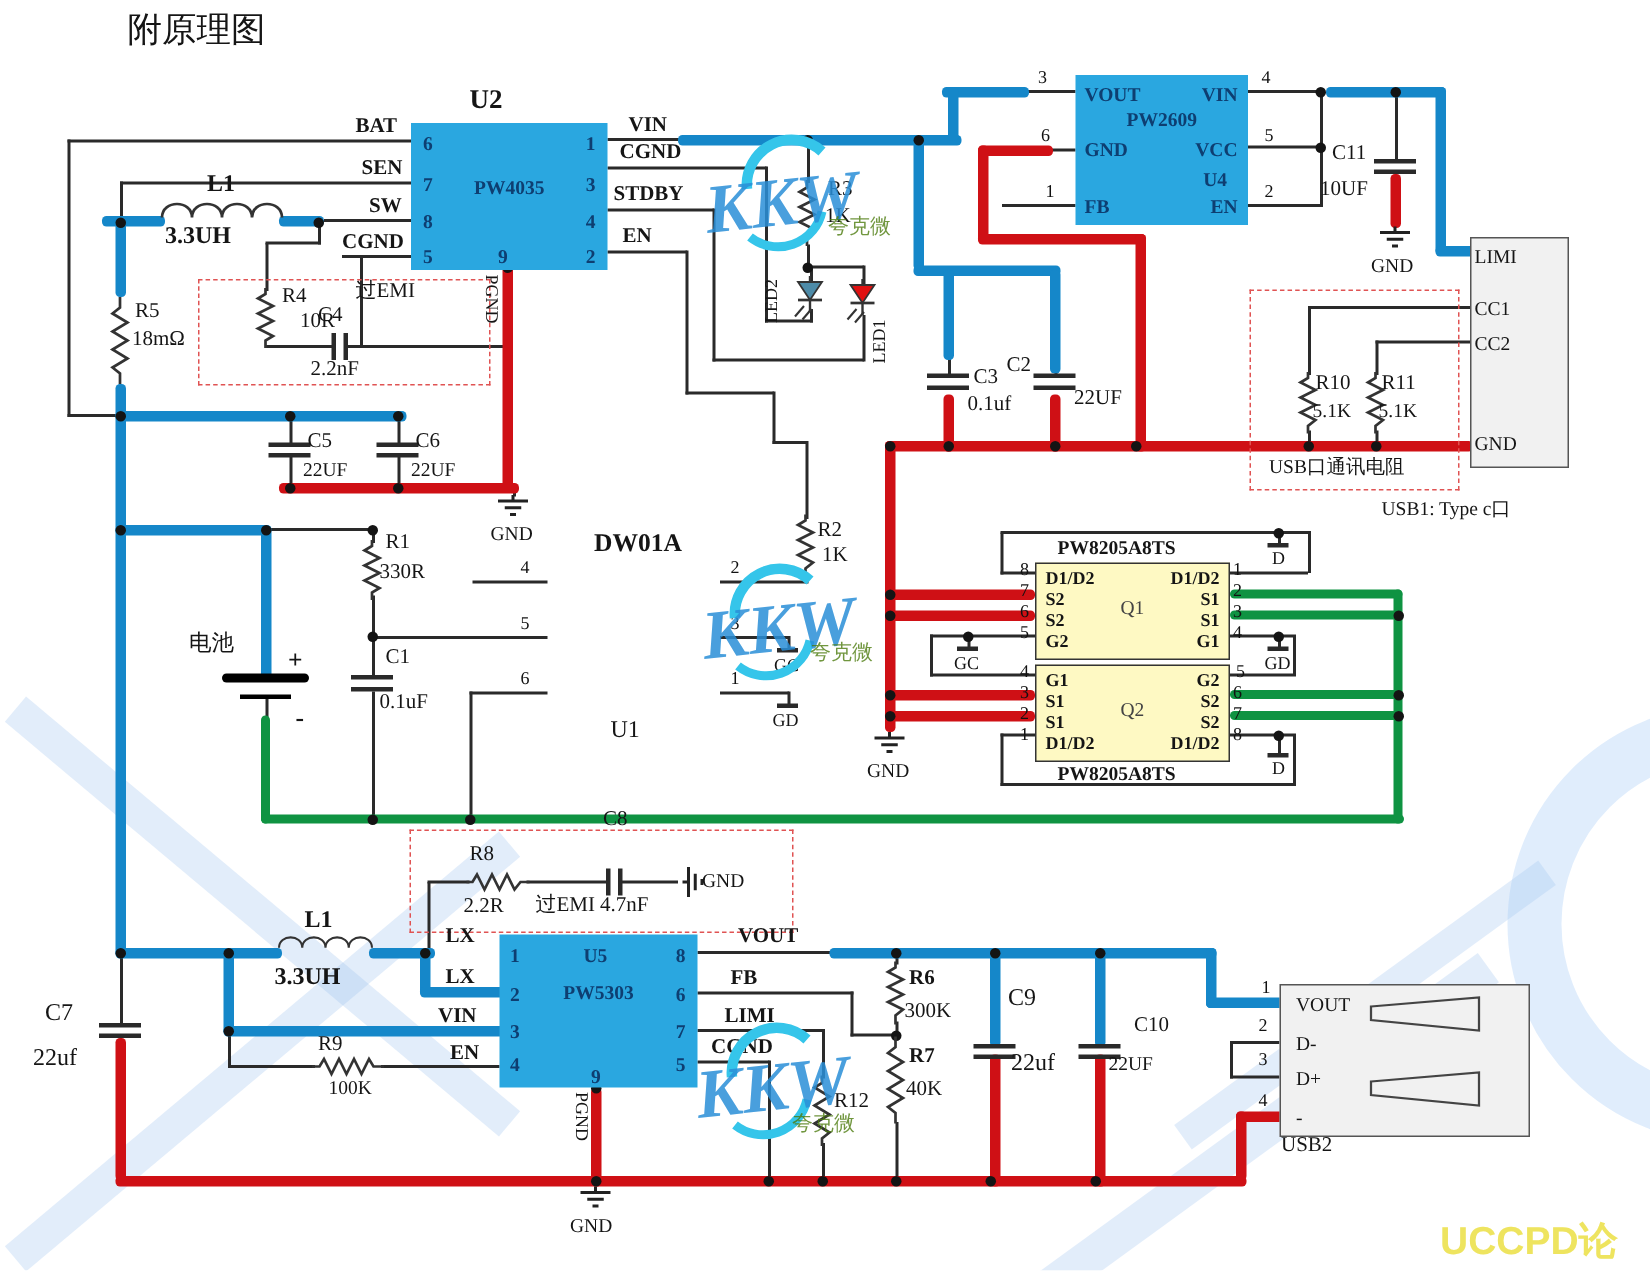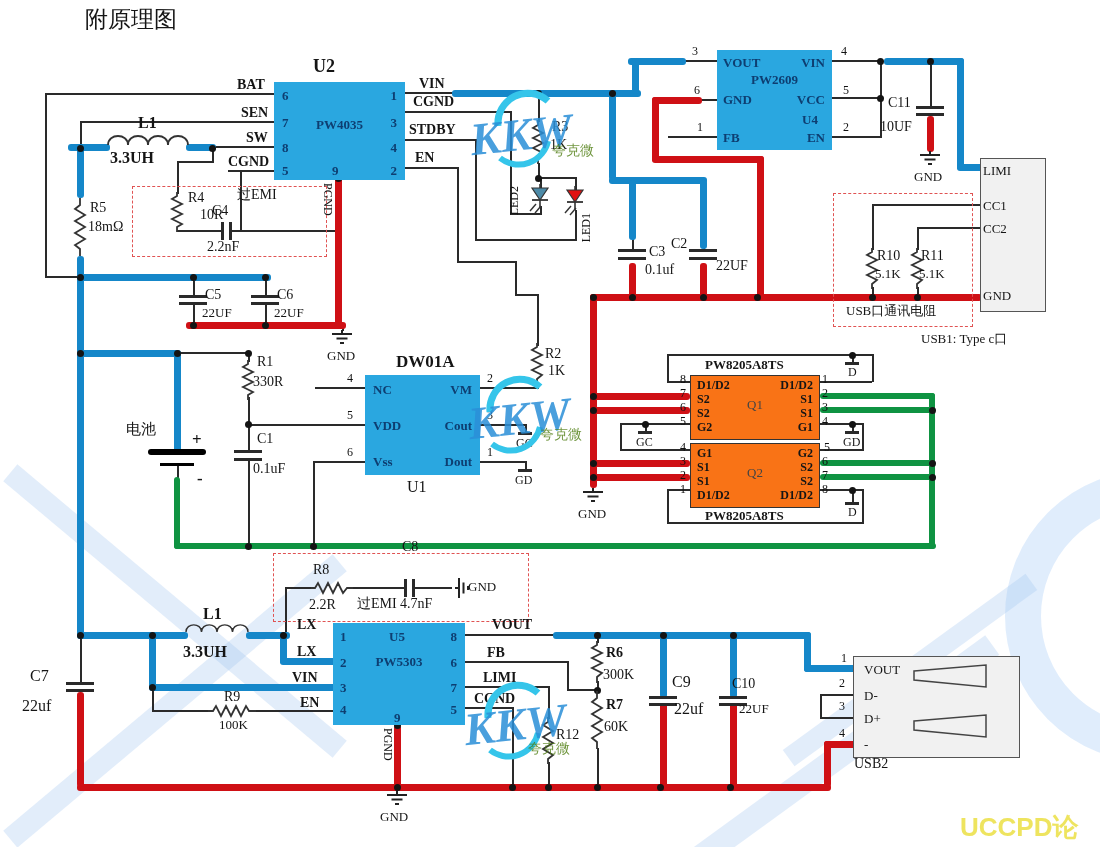--- a/index.html
+++ b/index.html
@@ -10,21 +10,21 @@
   .wh{height:2px}.wv{width:2px}
   
   .bh,.bv,.rh,.rv,.gh,.gv{position:absolute;border-radius:3px}
   .bh,.bv{background:#1587c9}
   .rh,.rv{background:#cf1015}
   .gh,.gv{background:#0f9342}
   .bh,.rh{height:7px}.bv,.rv{width:7px}
   .gh{height:6px}.gv{width:6px}
   .dot{position:absolute;width:7px;height:7px;border-radius:50%;background:#141414}
   .chip{position:absolute;background:#2aa7e0}
-  .wchip{position:absolute;background:#f97316;border:1.6px solid #333}
+  .wchip{position:absolute;background:#fef9c3;border:1.6px solid #333}
   .gbox{position:absolute;background:#f1f1f1;border:1.5px solid #555}
   .dbox{position:absolute;border:1.6px dashed #e05353}
   .t{position:absolute;white-space:nowrap;font-size:13px;line-height:1}
   .b{font-weight:bold}
   .f11{font-size:11px}.f12{font-size:12px}.f14{font-size:14px}.f15{font-size:15px}
   .f16{font-size:16px}.f17{font-size:17px}.f18{font-size:18px}.f20{font-size:20px}
   .f21{font-size:21px}.f23{font-size:23px}
   .vt{writing-mode:vertical-rl}
   .vtu{writing-mode:vertical-rl;transform:rotate(180deg)}
   .pn{position:absolute;font-weight:bold;font-size:13px;color:#0e3e71;line-height:1}
@@ -443,28 +443,20 @@
     <div class="pn f14" style="left:6px;top:81px">FB</div>
     <div class="pn f14" style="right:7px;top:81px">EN</div>
   </div>
   <div class="pno" style="left:692px;top:45px">3</div>
   <div class="pno" style="left:694px;top:84px">6</div>
   <div class="pno" style="left:697px;top:121px">1</div>
   <div class="pno" style="left:841px;top:45px">4</div>
   <div class="pno" style="left:843px;top:84px">5</div>
   <div class="pno" style="left:843px;top:121px">2</div>
 
-  <div class="chip" style="left:365px;top:375px;width:115px;height:100px">
-    <div class="pn f15" style="left:8px;top:8px">NC</div>
-    <div class="pn f15" style="left:8px;top:44px">VDD</div>
-    <div class="pn f15" style="left:8px;top:80px">Vss</div>
-    <div class="pn f15" style="right:8px;top:8px">VM</div>
-    <div class="pn f15" style="right:8px;top:44px">Cout</div>
-    <div class="pn f15" style="right:8px;top:80px">Dout</div>
-  </div>
   <div class="t f17 b" style="left:396px;top:353px">DW01A</div>
   <div class="t f16" style="left:407px;top:479px">U1</div>
   <div class="pno" style="left:347px;top:372px">4</div>
   <div class="pno" style="left:347px;top:409px">5</div>
   <div class="pno" style="left:347px;top:446px">6</div>
   <div class="pno" style="left:487px;top:372px">2</div>
   <div class="pno" style="left:487px;top:409px">3</div>
   <div class="pno" style="left:487px;top:446px">1</div>
 
   <div class="chip" style="left:333px;top:623px;width:132px;height:102px">
@@ -584,37 +576,37 @@
   <div class="t f14" style="left:716px;top:259px">22UF</div>
   <div class="t f14" style="left:888px;top:96px">C11</div>
   <div class="t f14" style="left:880px;top:120px">10UF</div>
   <div class="t f14" style="left:877px;top:249px">R10</div>
   <div class="t" style="left:875px;top:267px">5.1K</div>
   <div class="t f14" style="left:921px;top:249px">R11</div>
   <div class="t" style="left:919px;top:267px">5.1K</div>
   <div class="t" style="left:846px;top:304px">USB口通讯电阻</div>
   <div class="t f16 b" style="left:203px;top:606px">L1</div>
   <div class="t f16 b" style="left:183px;top:644px">3.3UH</div>
-  <div class="t f14" style="left:224px;top:690px">R9</div>
+  <div class="t f14" style="left:212px;top:690px">R9</div>
   <div class="t" style="left:219px;top:718px">100K</div>
   <div class="t f16" style="left:30px;top:668px">C7</div>
   <div class="t f16" style="left:22px;top:698px">22uf</div>
   <div class="t f14" style="left:313px;top:563px">R8</div>
   <div class="t f14" style="left:309px;top:598px">2.2R</div>
   <div class="t f14" style="left:402px;top:540px">C8</div>
   <div class="t f14" style="left:357px;top:597px">过EMI</div>
   <div class="t f14" style="left:400px;top:597px">4.7nF</div>
   <div class="t f14 b" style="left:606px;top:646px">R6</div>
   <div class="t f14" style="left:603px;top:668px">300K</div>
   <div class="t f14 b" style="left:606px;top:698px">R7</div>
-  <div class="t f14" style="left:604px;top:720px">60K</div>
+  <div class="t f14" style="left:604px;top:720px">40K</div>
   <div class="t f14" style="left:556px;top:728px">R12</div>
-  <div class="t f16" style="left:672px;top:674px">C9</div>
+  <div class="t f16" style="left:672px;top:658px">C9</div>
   <div class="t f16" style="left:674px;top:701px">22uf</div>
-  <div class="t f14" style="left:732px;top:677px">C10</div>
+  <div class="t f14" style="left:756px;top:677px">C10</div>
   <div class="t" style="left:739px;top:702px">22UF</div>
 
   <svg style="left:488px;top:86px" width="70" height="80" viewBox="0 0 70 80">
       <path d="M10,40 A30,30 0 0 1 60,15" fill="none" stroke="#35c5ea" stroke-width="7"></path>
       <path d="M60,55 A30,30 0 0 1 12,72" fill="none" stroke="#35c5ea" stroke-width="6"></path>
     </svg>
   <div class="wm-kkw" style="left:470px;top:108px">KKW</div>
   <div class="wm-cn" style="left:552px;top:142px">夸克微</div>
   <svg style="left:480px;top:372px" width="70" height="80" viewBox="0 0 70 80">
       <path d="M10,40 A30,30 0 0 1 60,15" fill="none" stroke="#35c5ea" stroke-width="7"></path>

